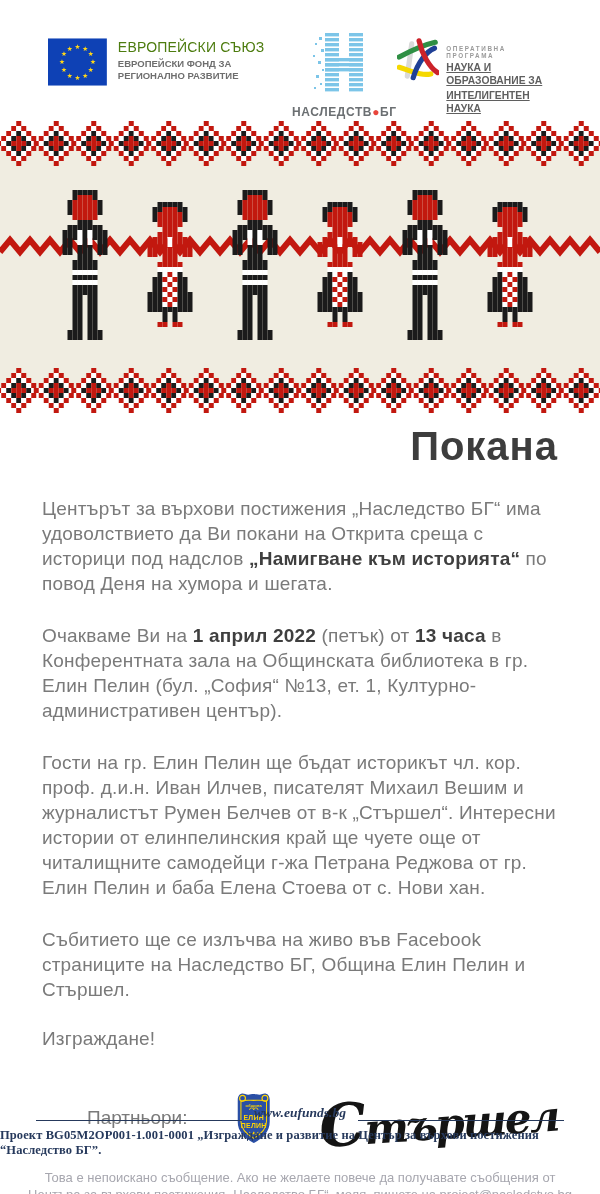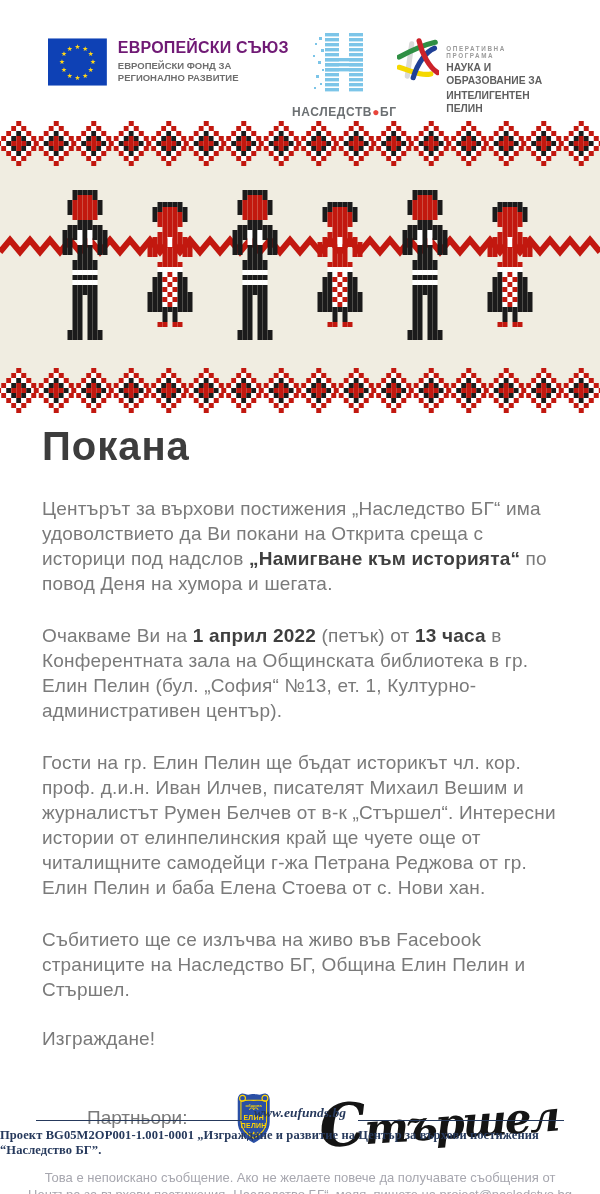--- a/index.html
+++ b/index.html
@@ -8,40 +8,40 @@
     position:relative; width:600px; height:1194px; margin:0 auto;
     background:#ffffff; overflow:hidden;
     font-family:"Liberation Sans", sans-serif;
   }
 
   
   .logos { height:143px; display:flex; justify-content:space-between;
            align-items:flex-start; padding:30px 48px 0 48px; }
   .eu-block { display:flex; gap:11px; }
   .eu-text { margin-top:9px; }
-  .eu-title { font-size:16px; font-weight:bold; color:#701a75; letter-spacing:.2px; }
+  .eu-title { font-size:14px; font-weight:normal; color:#4d7c0f; letter-spacing:.2px; }
   .eu-sub { font-size:9.5px; color:#6e6e6e; line-height:12px; margin-top:3px; font-weight:bold;}
   .nbg-block { text-align:center; margin-top:1px; }
   .nbg-caption { font-size:12px; font-weight:bold; color:#6b6f72; letter-spacing:.6px; margin-top:8px;}
   .nbg-dot { color:#e8453c; }
   .op-block { display:flex; gap:7px; }
   .op-text { margin-top:15px; }
   .op-kicker { font-size:6.3px; color:#9a9a9a; letter-spacing:1.6px; font-weight:bold;}
-  .op-line { font-size:10.3px; font-weight:bold; color:#5f5f5f; line-height:13px; margin-top:2px; }
+  .op-line { font-size:10.3px; font-weight:bold; color:#5f5f5f; line-height:13px; margin-top:2px;text-decoration:underline; }
 
   
   .band { position:relative; height:247px; background:#f0ede1; }
   .strip { position:absolute; left:0; width:600px; height:45px; display:block; }
   .strip-top { top:-22px; }
   .strip-bottom { bottom:-23px; }
   .dancers { position:absolute; top:42px; left:0; display:block; }
 
   
   .content { padding:30px 42px 0 42px; }
-  .page-title { font-size:40px; font-weight:bold; color:#3d3d3d; text-align:left;
+  .page-title { font-size:40px; font-weight:bold; color:#3d3d3d; text-align:right;
                 letter-spacing:1px; margin:4px 0 27px 0; }
   .body-p { font-size:19px; line-height:25px; color:#7a7a7a; letter-spacing:.2px;
             margin-bottom:15px;margin-top:27px; }
   .body-p .bseg { color:#3f3f3f; font-weight:bold; }
   .closing { margin-top:24px; margin-bottom:0; }
 
   
   .partners { display:flex; align-items:center; gap:46px; padding:16px 0 0 45px; }
   .partners-label { font-size:19px; color:#7a7a7a; }
   .starshel { display:inline-block; font-family:"DejaVu Serif", serif; font-style:italic;
@@ -135,21 +135,21 @@
       <svg id="op-ribbons" width="58" height="60" viewBox="0 0 58 60">
           <path d="M20,8 L14,52" stroke="#d9d9d9" stroke-width="7" fill="none" stroke-linecap="round"></path>
           <path d="M3,26 C18,18 34,10 52,6" stroke="#2f8f44" stroke-width="7" fill="none" stroke-linecap="round"></path>
           <path d="M3,40 C18,44 32,52 46,49" stroke="#f5d800" stroke-width="7" fill="none" stroke-linecap="round"></path>
           <path d="M51,14 C40,18 28,34 22,54" stroke="#1f4096" stroke-width="7" fill="none" stroke-linecap="round"></path>
           <path d="M30,4 C34,22 44,40 55,47" stroke="#cc2229" stroke-width="7" fill="none" stroke-linecap="round"></path>
         </svg>
       <div class="op-text">
         <div class="op-kicker">ОПЕРАТИВНА ПРОГРАМА</div>
         <div class="op-line">НАУКА И ОБРАЗОВАНИЕ ЗА</div>
-        <div class="op-line">ИНТЕЛИГЕНТЕН ПЕЛИН</div>
+        <div class="op-line">ИНТЕЛИГЕНТЕН НАУКА</div>
       </div>
     </div>
   </div>
 
   <div class="band">
     <svg class="strip strip-top" viewBox="0 0 600 45">
         <rect x="16.25" y="0" width="5" height="5" fill="#c2180f"></rect>
         <rect x="11.25" y="5" width="5" height="5" fill="#c2180f"></rect>
         <rect x="16.25" y="5" width="5" height="5" fill="#ffffff"></rect>
         <rect x="21.25" y="5" width="5" height="5" fill="#c2180f"></rect>

